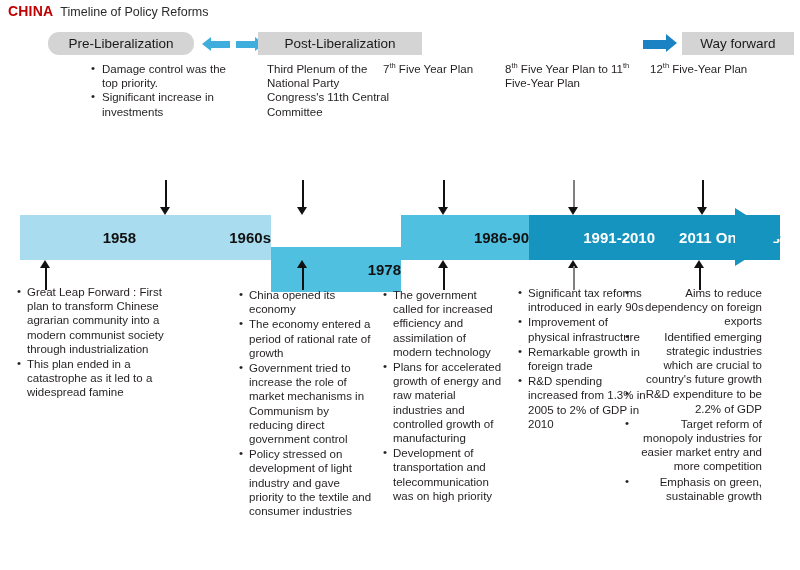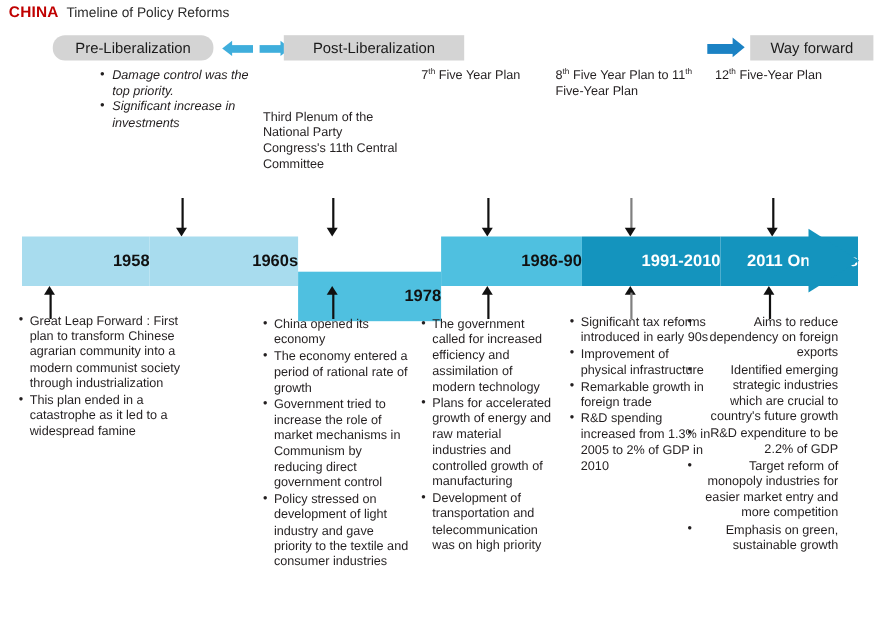--- a/index.html
+++ b/index.html
@@ -75,29 +75,29 @@
   #arrow-way .head  { border-top: 9px solid transparent; border-bottom: 9px solid transparent;
                       border-left: 11px solid #1B82C4; top: -2px; }
 
   
   .note {
     font-size: 11.5px;
     line-height: 14.2px;
     color: #231f20;
   }
   .note ul { margin: 0; padding: 0 0 0 14px; list-style: none; }
-  .note li { position: relative; margin: 0 0 0 0; font-style: italic; }
+  .note li { position: relative; margin: 0 0 0 0; }
   .note li:before {
     content: "\2022";
     position: absolute;
     left: -11px;
     top: -1px;
   }
   #note-1958 { left: 88px;  top: 62px;  width: 152px; }
-  #note-1978 { left: 239px; top: 62px;  width: 126px; margin-top: 38px; }
+  #note-1978 { left: 267px; top: 62px;  width: 126px; }
   #note-7fyp { left: 383px; top: 62px;  width: 128px; }
   #note-8fyp { left: 505px; top: 62px;  width: 134px; }
   #note-12fyp{ left: 650px; top: 62px;  width: 140px; }
   .plain-note { font-size: 11.5px; line-height: 14.2px; color: #231f20; }
   sup { font-size: 7.5px; vertical-align: super; line-height: 0; }
 
   
   .varrow { position: absolute; width: 11px; }
   .varrow .vshaft {
     position: absolute; left: 5px; width: 1.6px;

